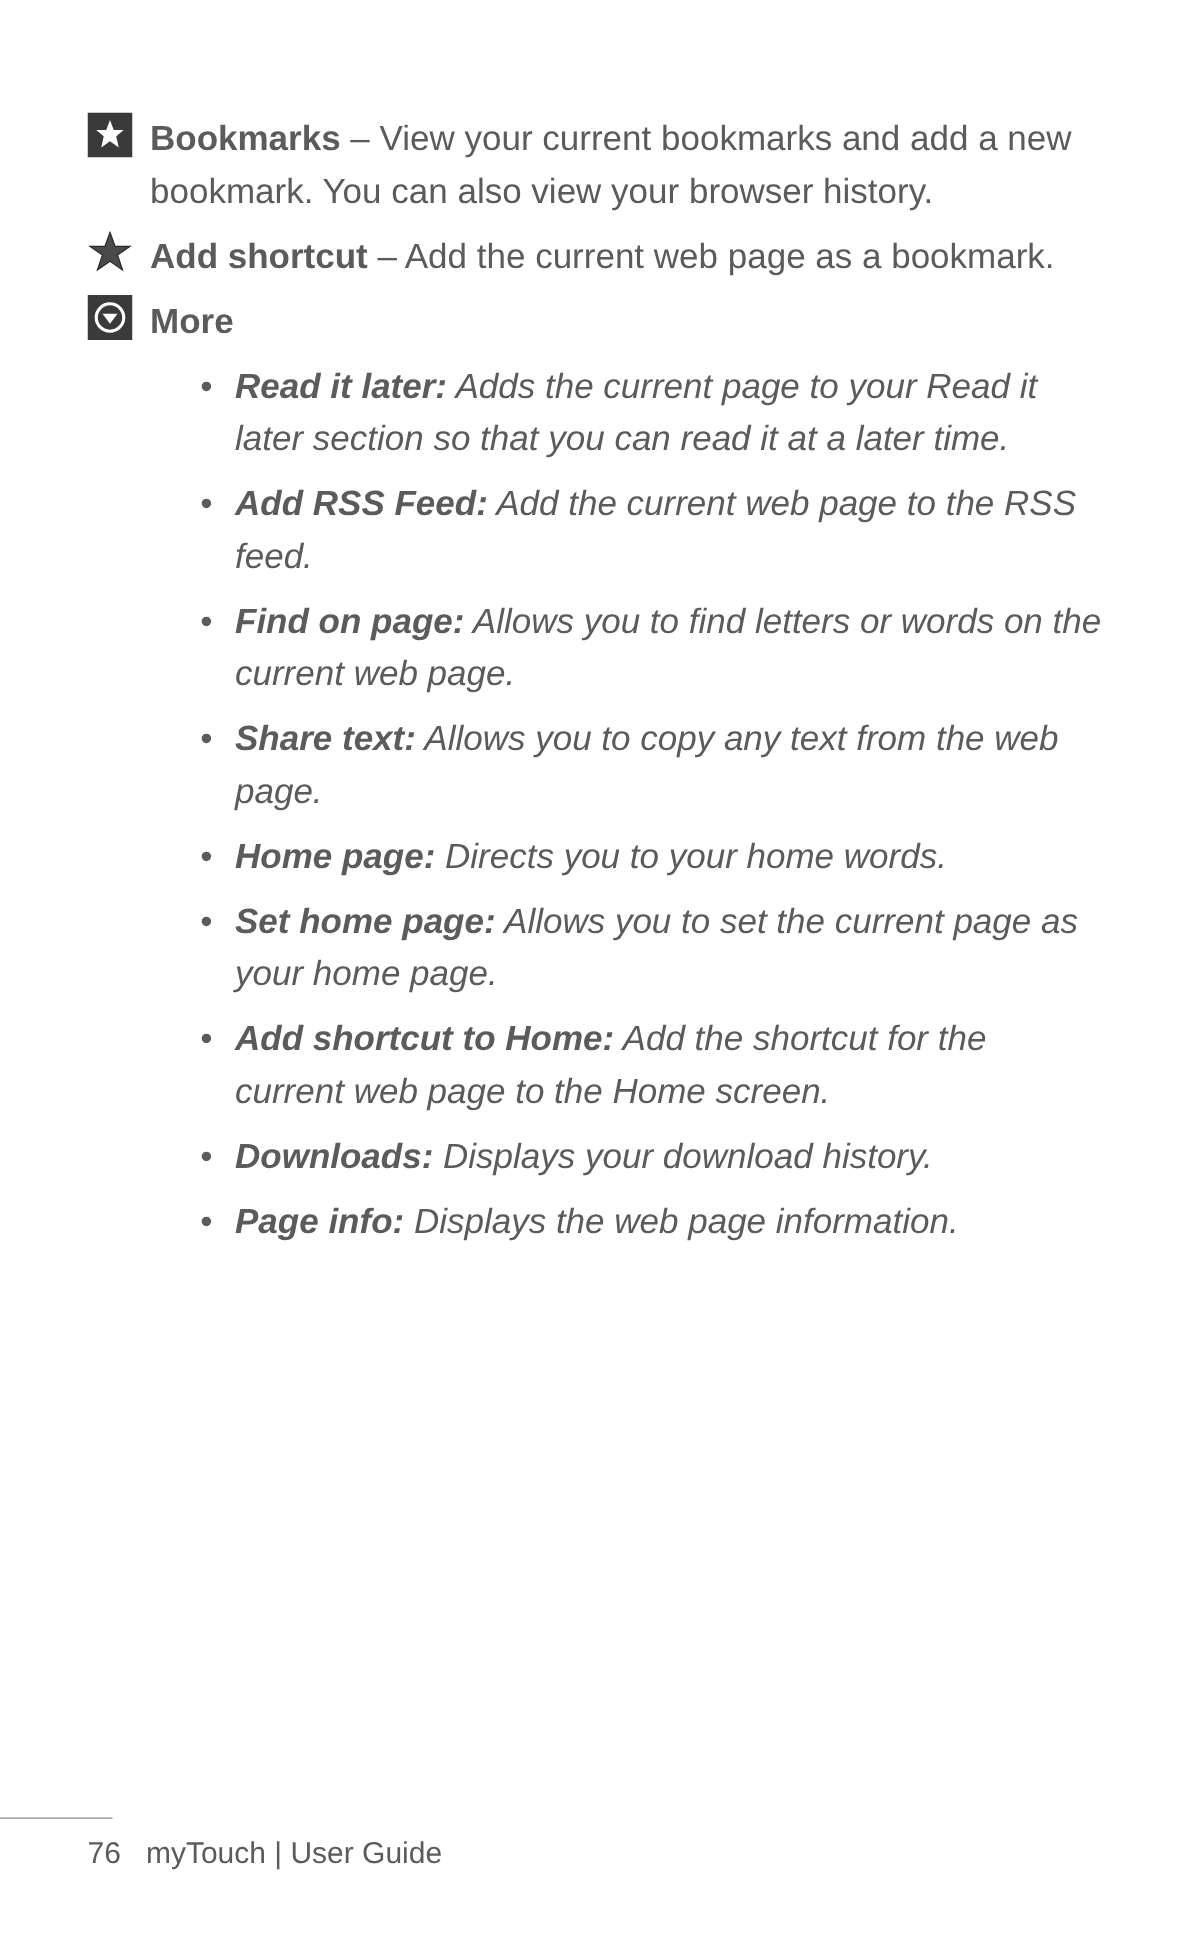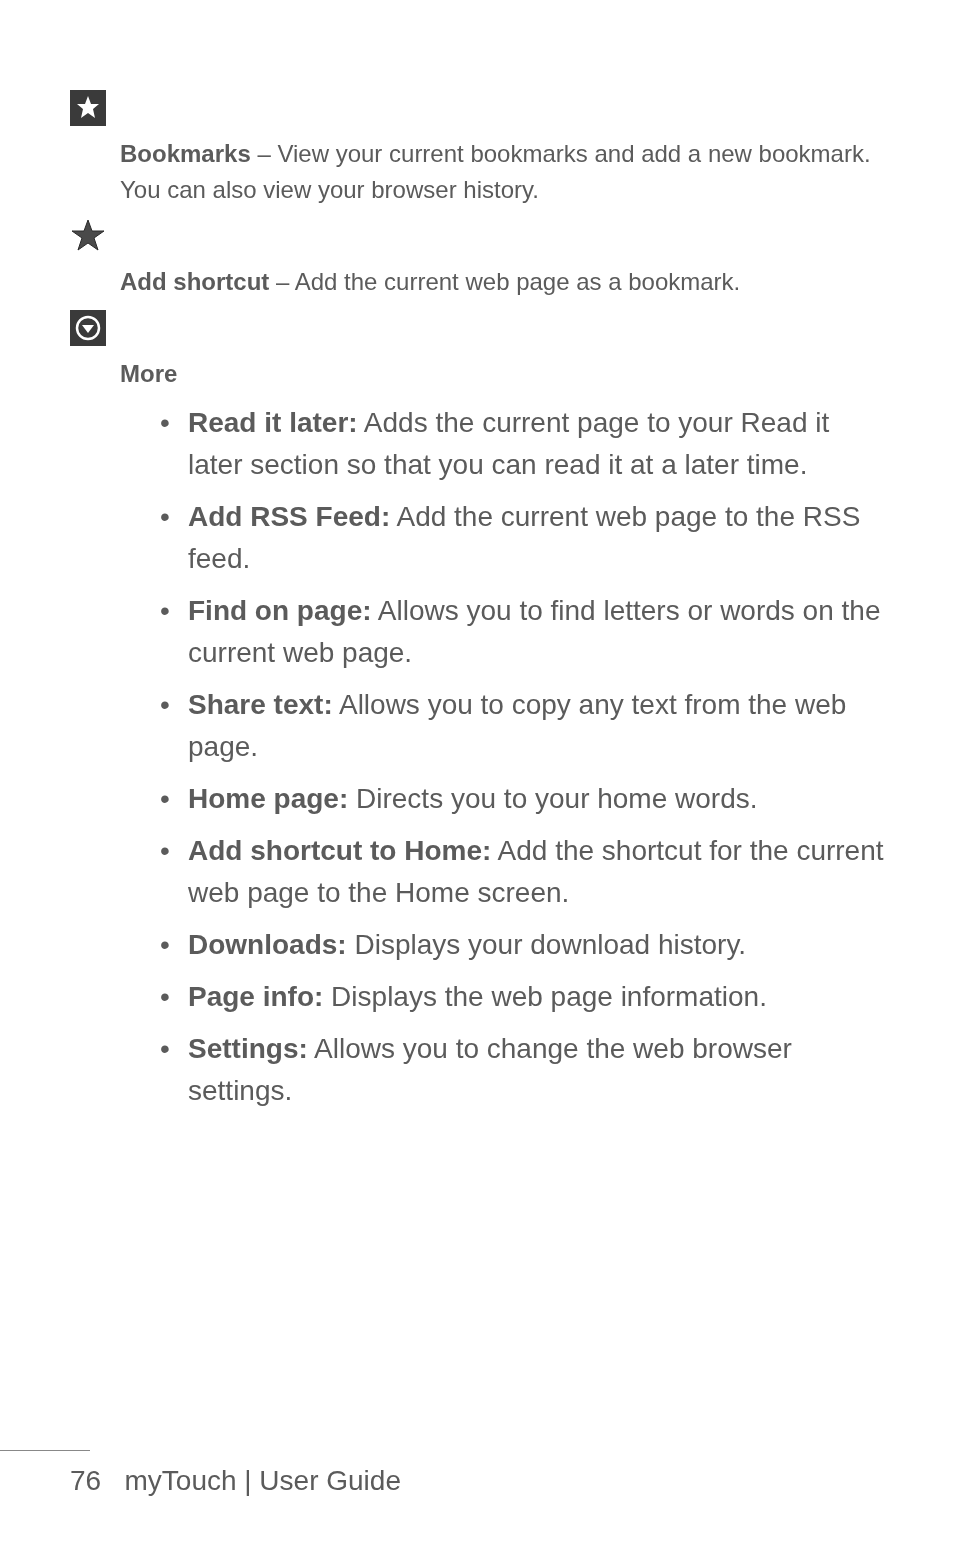--- a/index.html
+++ b/index.html
@@ -16,37 +16,37 @@
     display: flex;
     align-items: flex-start;
     margin-bottom: 10px;
   }
   .icon-box {
     flex: 0 0 40px;
     margin-right: 10px;
   }
   .entry-text {
     flex: 1;
-    font-size: 24px;
+    font-size: 28px;
     line-height: 1.5;
     font-weight: 300;
-    margin-top: 46px;
   }
   .bold { font-weight: 600; }
   .more-list {
     list-style: none;
     padding-left: 90px;
   }
   .more-list li {
     position: relative;
     font-size: 28px;
     line-height: 1.5;
     font-weight: 300;
     margin-bottom: 10px;
     padding-left: 28px;
+    font-style: italic;
   }
   .more-list li::before {
     content: "•";
     position: absolute;
     left: 0;
     top: 0;
     font-size: 28px;
     color: #5b5b5b;
   }
   .footer {
@@ -56,21 +56,21 @@
     width: 100%;
   }
   .footer-rule {
     border: none;
     border-top: 1px solid #888;
     width: 90px;
     margin-bottom: 14px;
   }
   .footer-text {
     padding-left: 70px;
-    font-size: 28px;
+    font-size: 24px;
     font-weight: 300;
     color: #5b5b5b;
   }
   svg { display: block; }
 </style>
 </head>
 <body>
 
 <div class="entry">
   <div class="icon-box">
@@ -107,24 +107,24 @@
     <span class="bold">More</span>
   </div>
 </div>
 
 <ul class="more-list">
   <li><span class="bold">Read it later:</span><span> Adds the current page to your Read it later section so that you can read it at a later time.</span></li>
   <li><span class="bold">Add RSS Feed:</span><span> Add the current web page to the RSS feed.</span></li>
   <li><span class="bold">Find on page:</span><span> Allows you to find letters or words on the current web page.</span></li>
   <li><span class="bold">Share text:</span><span> Allows you to copy any text from the web page.</span></li>
   <li><span class="bold">Home page:</span><span> Directs you to your home words.</span></li>
+  <li><span class="bold">Set home page:</span><span> Allows you to set the current page as your home page.</span></li>
   <li><span class="bold">Add shortcut to Home:</span><span> Add the shortcut for the current web page to the Home screen.</span></li>
   <li><span class="bold">Downloads:</span><span> Displays your download history.</span></li>
   <li><span class="bold">Page info:</span><span> Displays the web page information.</span></li>
-  <li><span class="bold">Settings:</span><span> Allows you to change the web browser settings.</span></li>
 </ul>
 
 <div class="footer">
   <hr class="footer-rule">
   <div class="footer-text">
     <span>76</span>&nbsp;&nbsp;&nbsp;<span>myTouch  |  User Guide</span>
   </div>
 </div>
 
 </body></html>

